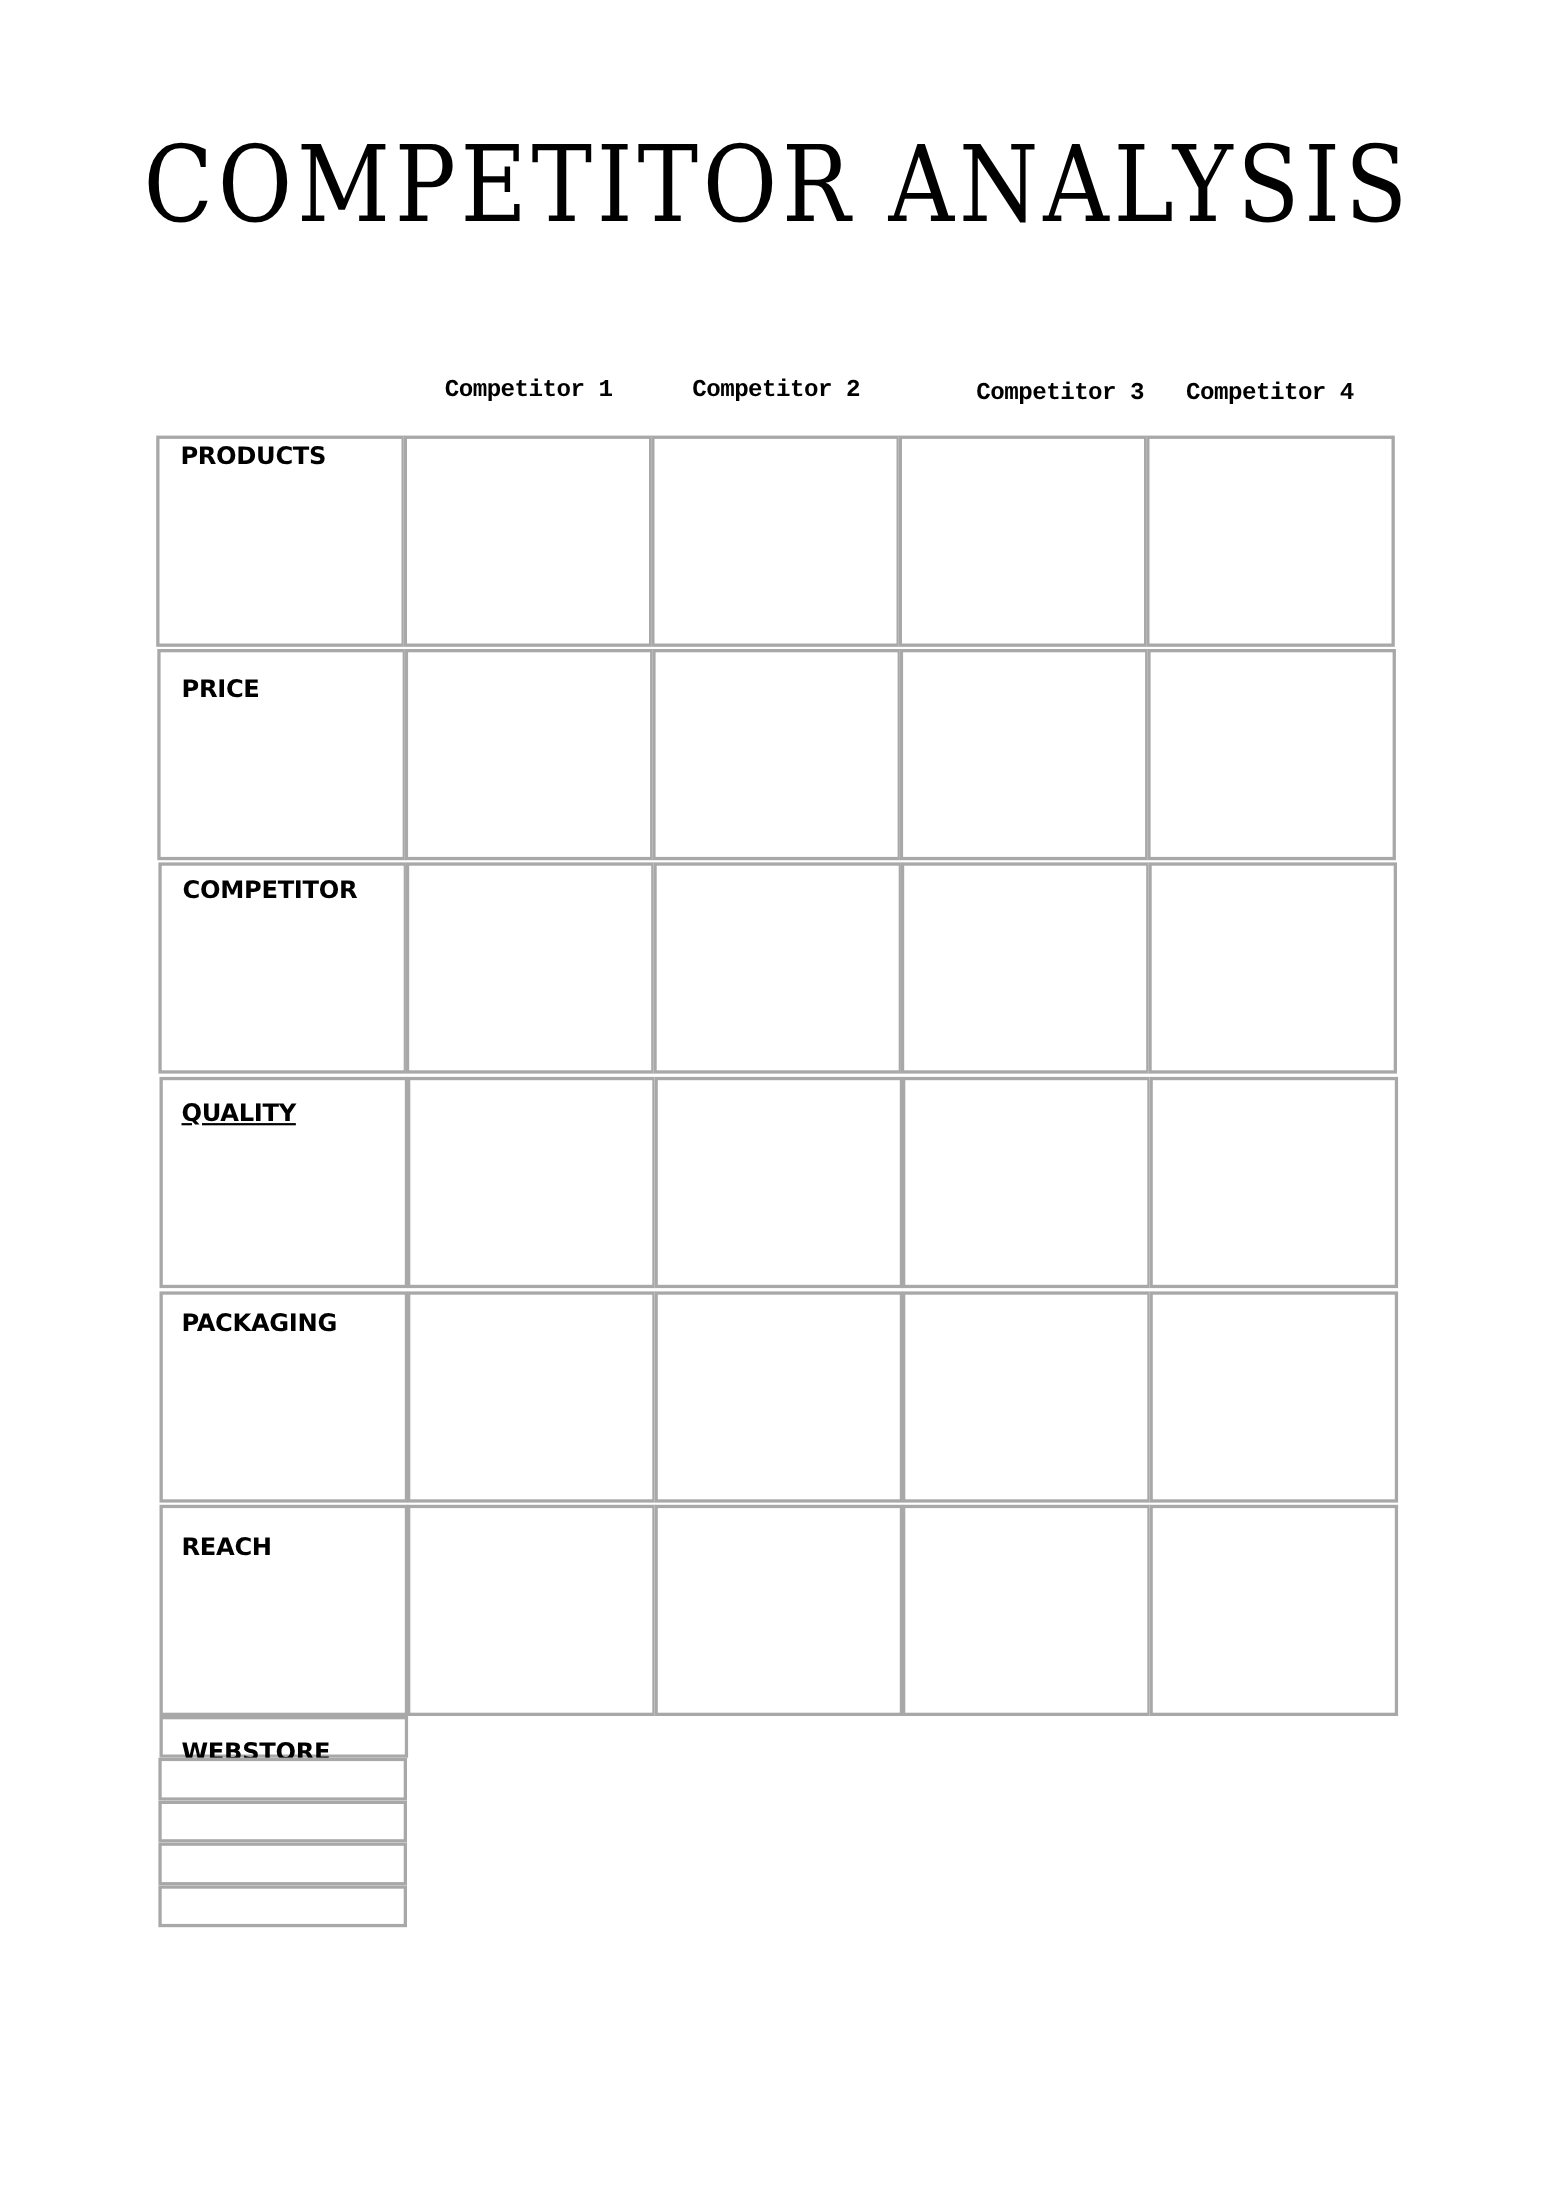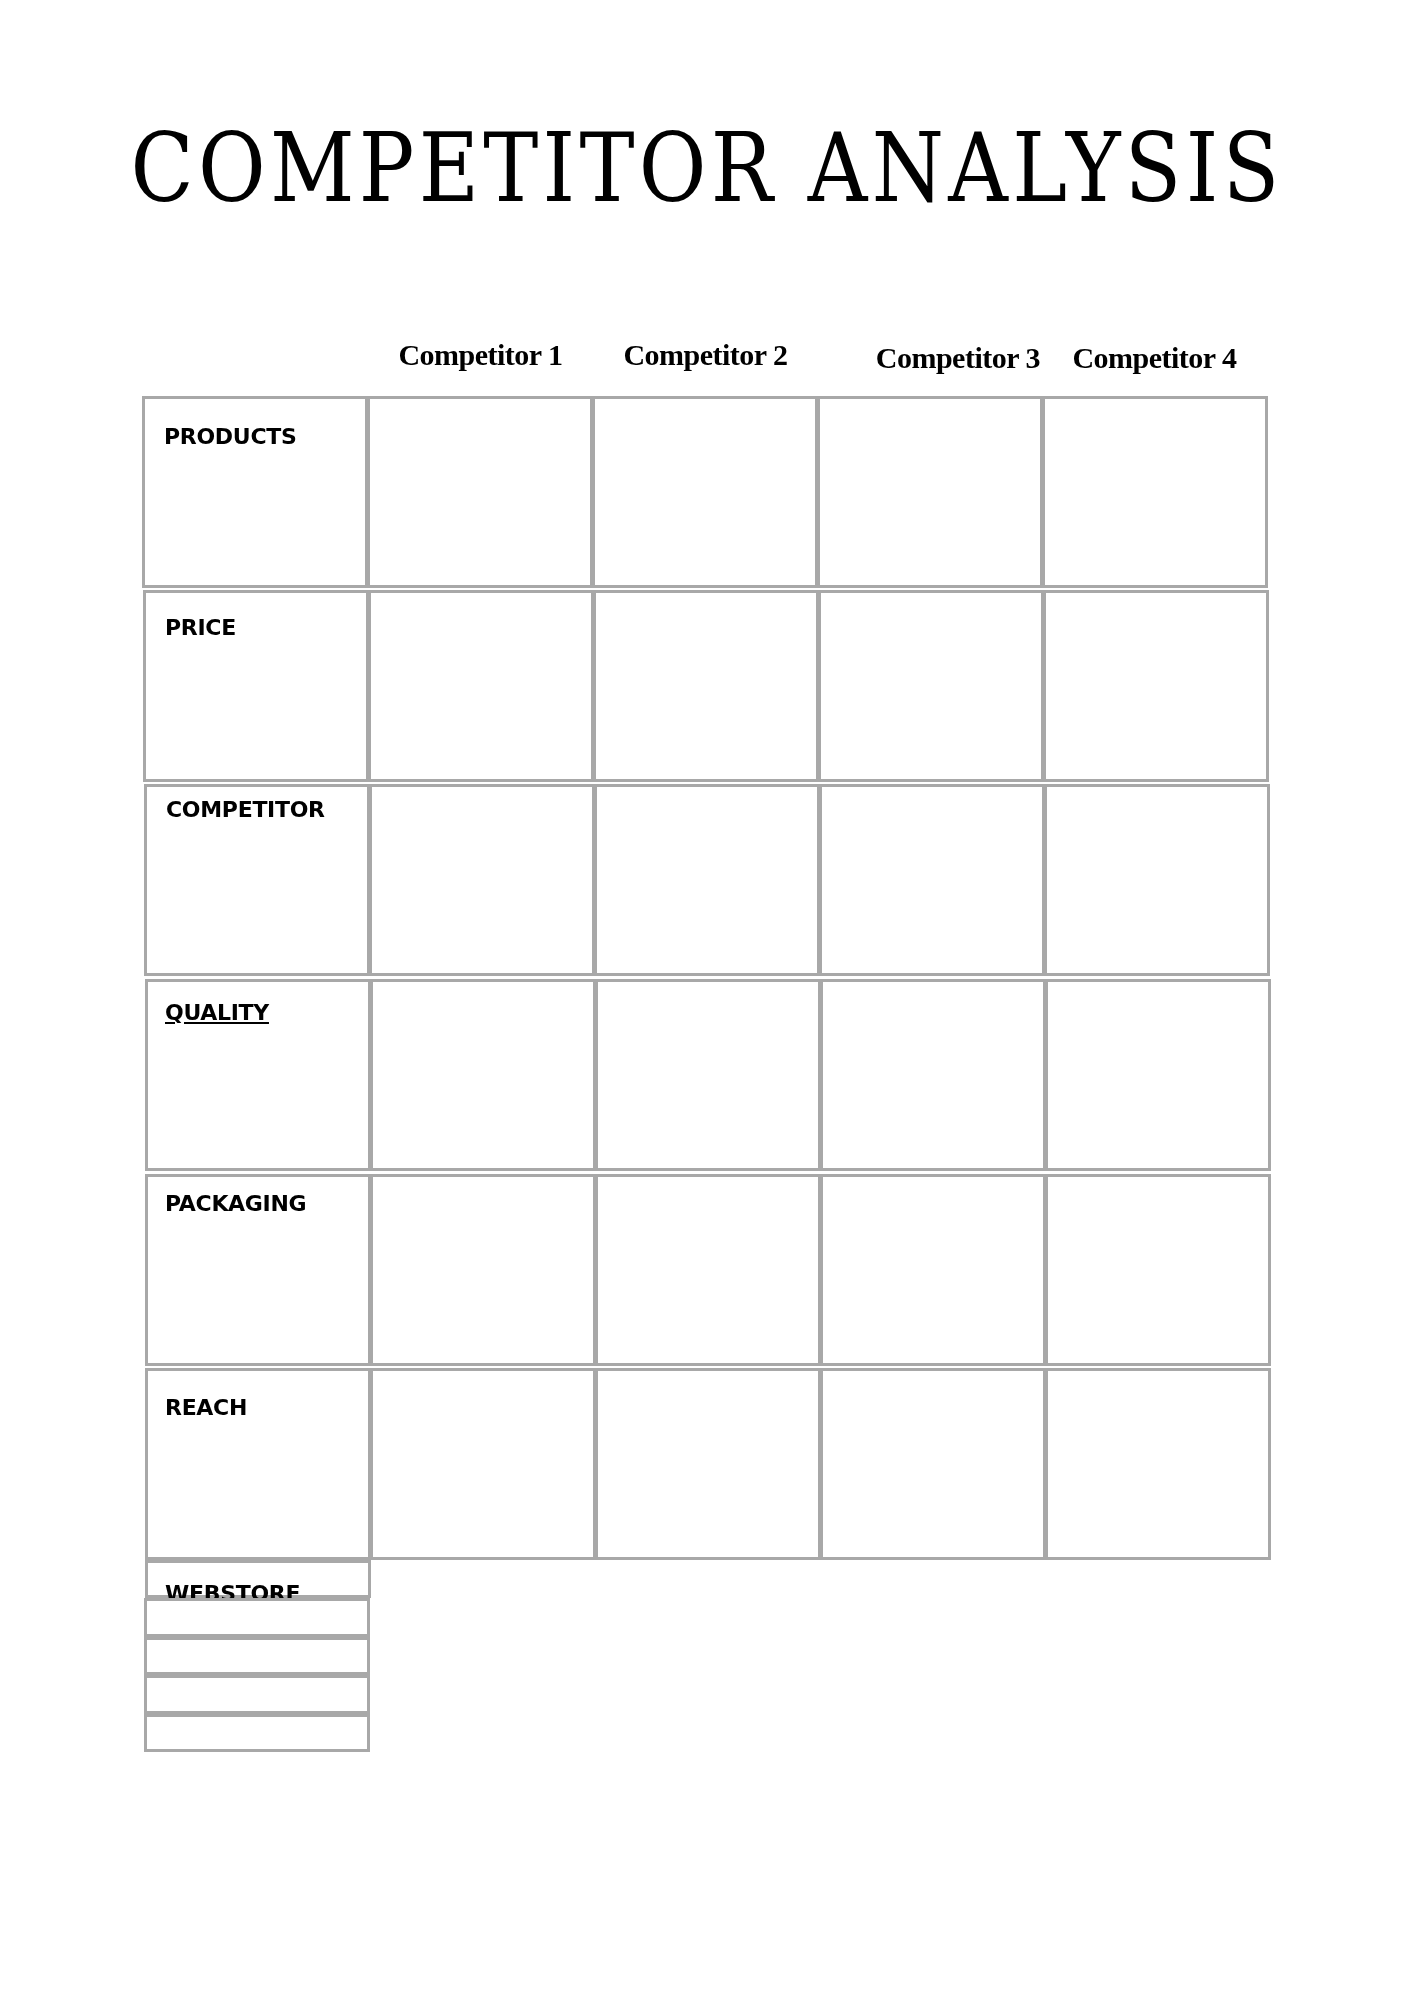--- a/index.html
+++ b/index.html
@@ -28,23 +28,23 @@
       letter-spacing: 5px;
       margin: 0;
       transform: scaleX(0.86);
       transform-origin: center;
       white-space: nowrap;
     }
     .col-header {
       position: absolute;
       width: 225px;
       text-align: center;
-      font-family: Liberation Serif, serif;
+      font-family: Liberation Mono, monospace;
       font-weight: bold;
-      font-size: 30px;
+      font-size: 22px;
       line-height: 26px;
       letter-spacing: -0.5px;
       white-space: nowrap;
     }
     .grid {
       position: absolute;
       left: 0;
       top: 0;
       width: 1414px;
       height: 2000px;
@@ -63,21 +63,21 @@
       border: 3px solid #a8a8a8;
       background: #ffffff;
       position: relative;
     }
     .cell + .cell {
       margin-left: -1px;
     }
     .row-label {
       position: absolute;
       left: 19px;
-      top: 25px;
+      top: 4px;
       font-family: "DejaVu Sans", sans-serif;
       font-weight: bold;
       font-size: 22px;
       line-height: 26px;
       letter-spacing: -0.3px;
       white-space: nowrap;
     }
   </style>
 </head>
 <body>

